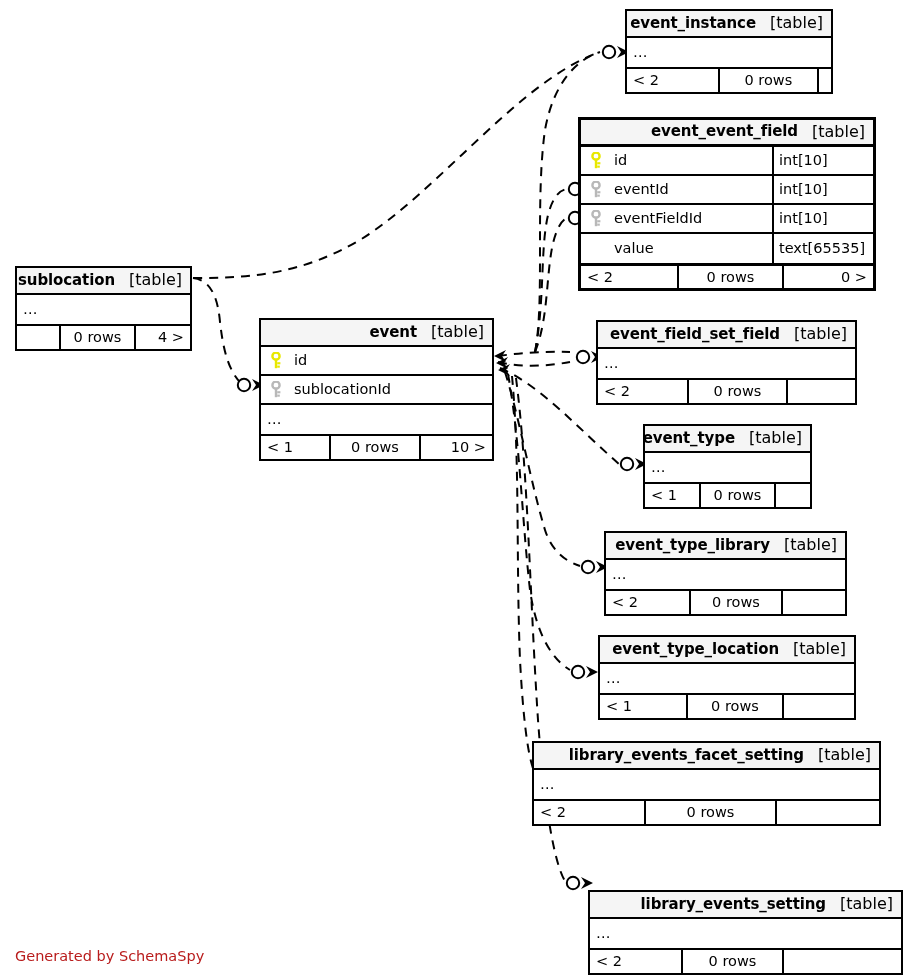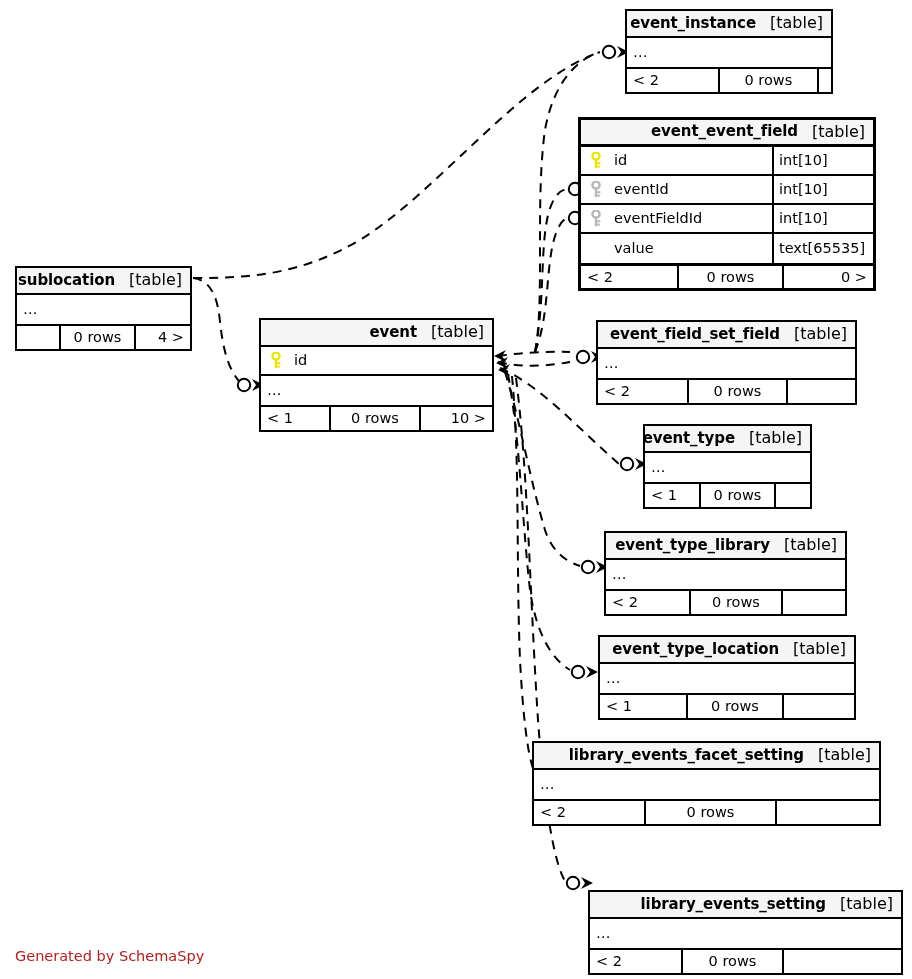--- a/index.html
+++ b/index.html
@@ -320,20 +320,31 @@
         <span class="keyico pk">
           <svg viewBox="0 0 16 18" width="16" height="18">
               <circle cx="8" cy="4.2" r="3.6" fill="none" stroke="currentColor" stroke-width="2.4"></circle>
               <rect x="6.8" y="6.6" width="2.4" height="9.6" fill="currentColor"></rect>
               <rect x="9.2" y="10.2" width="3.2" height="2.1" fill="currentColor"></rect>
               <rect x="9.2" y="13.6" width="2.6" height="2.1" fill="currentColor"></rect>
             </svg>
         </span>
         <span class="colname">id</span>
       </div>
+      <div class="row">
+        <span class="keyico fk">
+          <svg viewBox="0 0 16 18" width="16" height="18">
+              <circle cx="8" cy="4.2" r="3.6" fill="none" stroke="currentColor" stroke-width="2.4"></circle>
+              <rect x="6.8" y="6.6" width="2.4" height="9.6" fill="currentColor"></rect>
+              <rect x="9.2" y="10.2" width="3.2" height="2.1" fill="currentColor"></rect>
+              <rect x="9.2" y="13.6" width="2.6" height="2.1" fill="currentColor"></rect>
+            </svg>
+        </span>
+        <span class="colname">sublocationId</span>
+      </div>
       <div class="row ellipsis">
         <span class="colname">…</span>
       </div>
     </div>
     <div class="ftr">
       <div class="fcell f-left" style="width:68px;">&lt; 1</div>
       <div class="fcell f-center" style="width:90px;">0 rows</div>
       <div class="fcell f-right" style="flex:1 1 auto;">10 &gt;</div>
     </div>
   </div>

